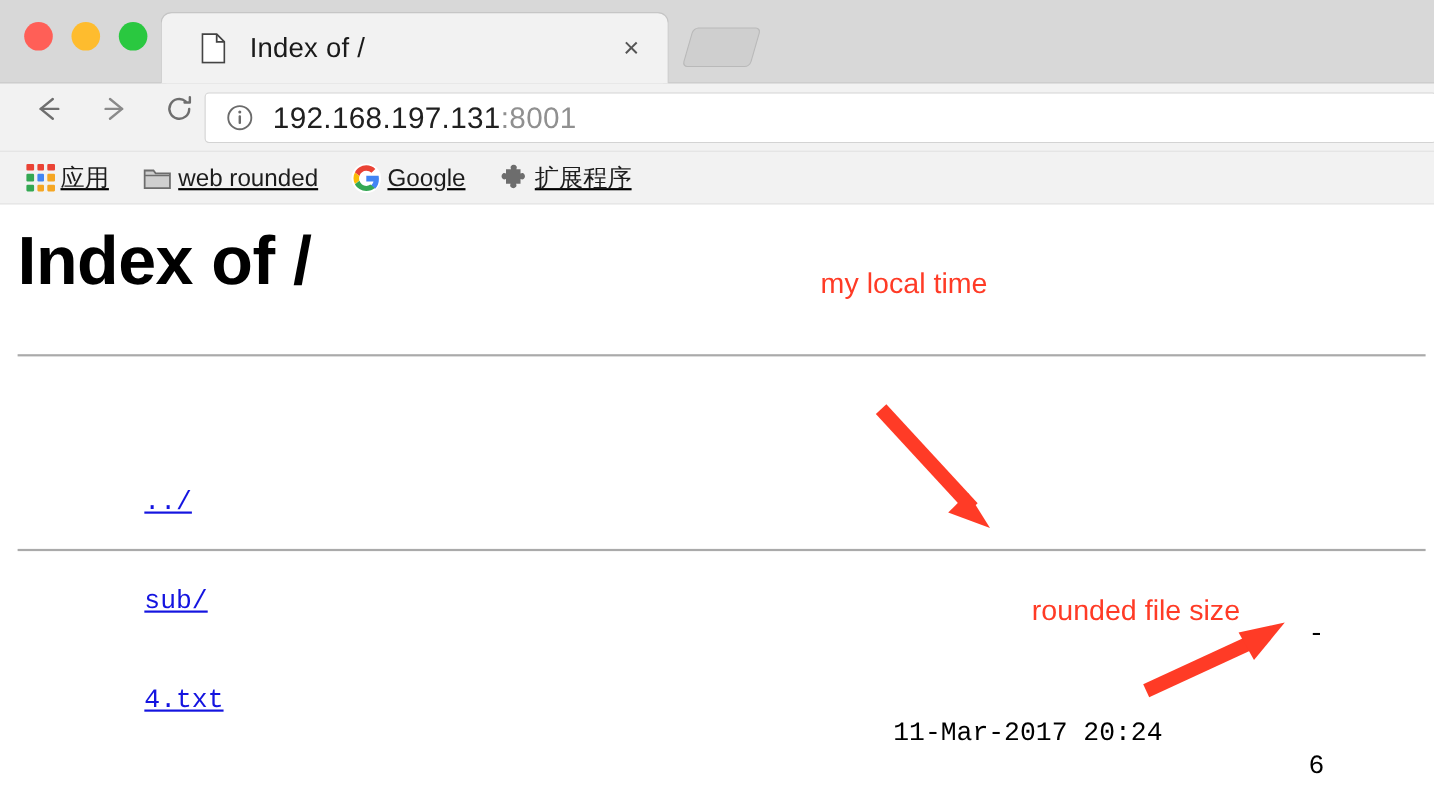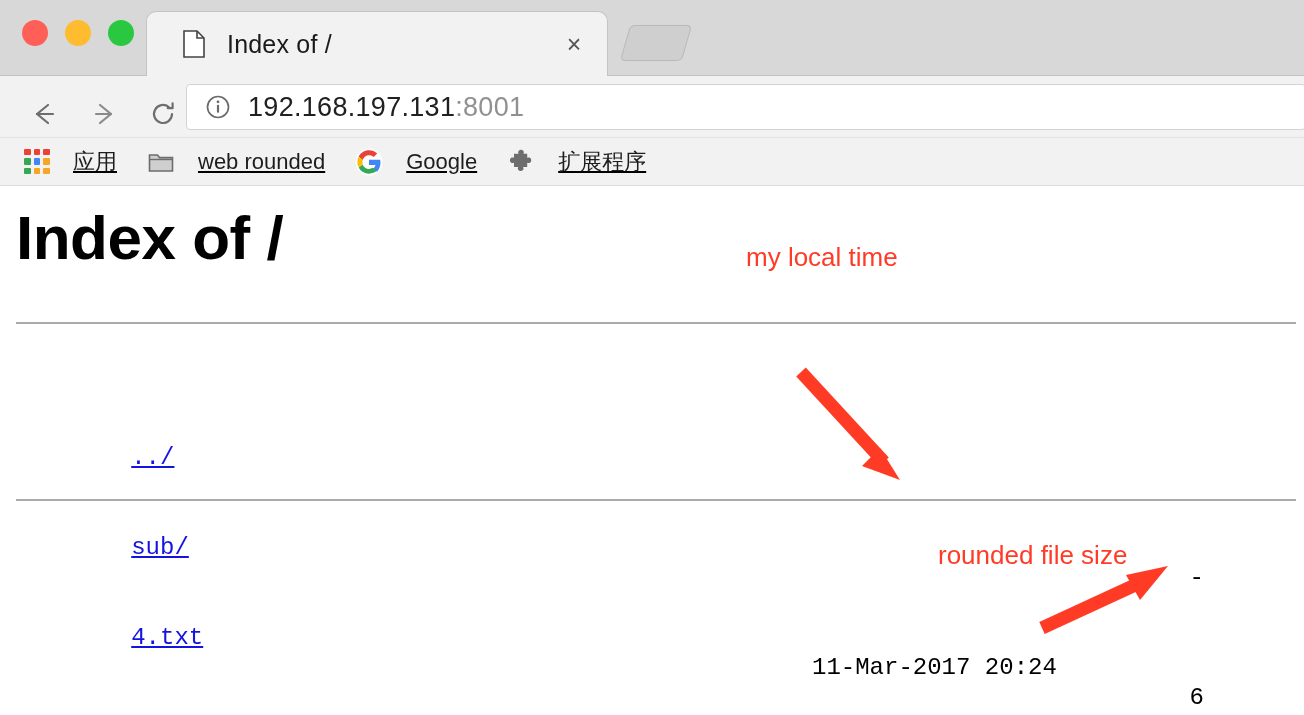--- a/index.html
+++ b/index.html
@@ -66,21 +66,21 @@
     border: 1px solid #b9b9b9;
     border-radius: 5px;
     transform: skewX(-16deg);
     cursor: pointer;
   }
 
   .toolbar {
     position: relative;
     height: 62px;
     background: #f2f2f2;
-    display: flex; align-items: flex-end;
+    display: flex; align-items: flex-start;
     border-bottom: 1px solid #e2e2e2;
   }
   .navbtn {
     width: 46px; height: 46px;
     margin-left: 14px;
     display: flex; align-items: center; justify-content: center;
     cursor: pointer;
   }
   .navbtn:first-child { margin-left: 20px; }
   .navbtn svg { display: block; }
@@ -110,21 +110,21 @@
     border-bottom: 1px solid #dcdcdc;
     padding-left: 24px;
   }
   .bm {
     display: flex; align-items: center;
     margin-right: 30px;
     cursor: pointer;
     white-space: nowrap;
   }
   .bm-label {
-    margin-left: 23px;
+    margin-left: 5px;
     font-size: 22px;
     color: #1d1d1d;
   }
   .bm-icon { width: 28px; height: 28px; display: block; flex: 0 0 auto; }
 
   .grid-icon {
     width: 26px; height: 26px;
     display: grid;
     grid-template-columns: repeat(3, 1fr);
     grid-template-rows: repeat(3, 1fr);

